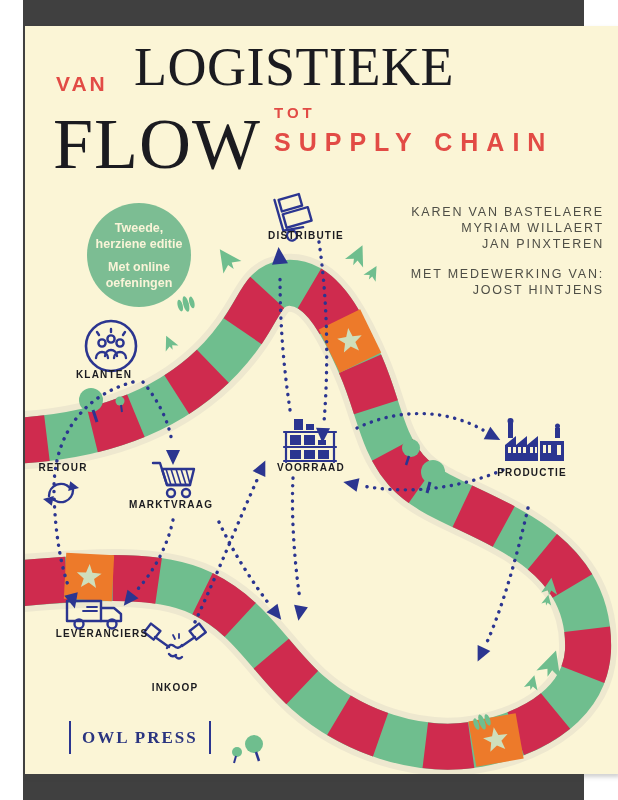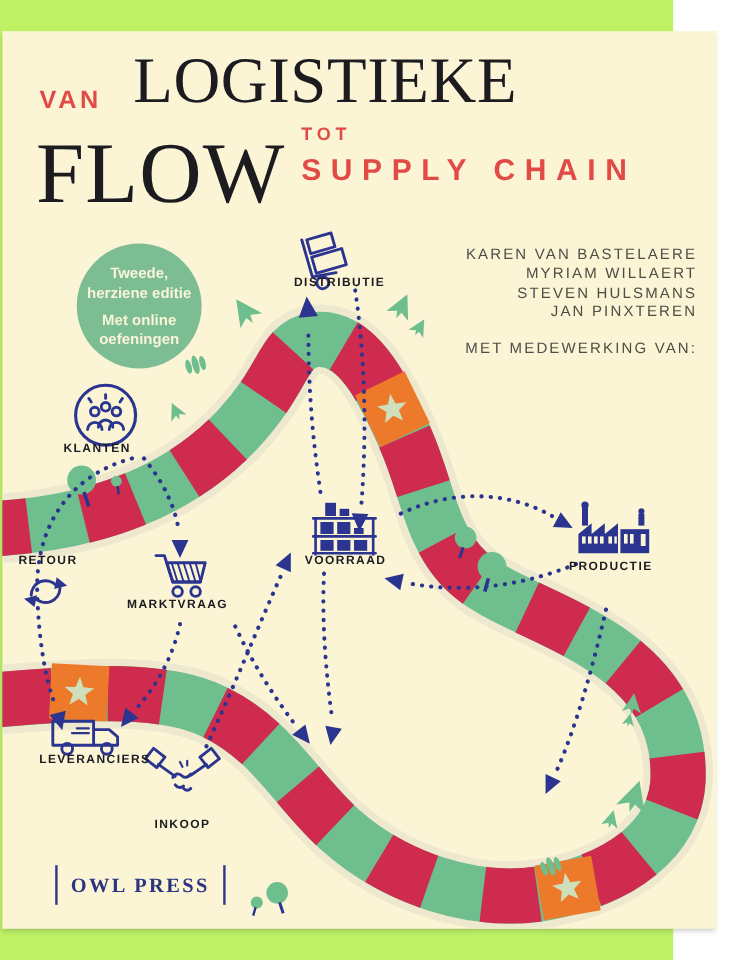--- a/index.html
+++ b/index.html
@@ -1,17 +1,17 @@
 <!DOCTYPE html>
 <html style="--cover-cream: #fbf5d6; --brand-navy: #2b3590; --tile-red: #cf2b4e; --tile-green: #6fbe8e; --road-edge: #eee8cf; --star-orange: #ed7a2a; --star-fill: #cfdfbc; --title-red: #e24b45; --title-ink: #1b1b20; --author-gray: #4e4e46; --badge-green: #7cbd93; --badge-cream: #faf4d8;"><head>
 <meta charset="utf-8">
 <style>
   html,body{margin:0;padding:0;background:#ffffff;width:618px;height:800px;overflow:hidden;
     font-family:"Liberation Sans",sans-serif;}
-  .page{position:relative;width:561px;height:800px;background:#bef264;}
+  .page{position:relative;width:561px;height:800px;background:#404040;margin-left:23px;}
   .cover{position:absolute;left:2px;top:26px;width:595px;height:748px;overflow:hidden;
     background:var(--cover-cream,#fbf5d6);box-shadow:0 3px 4px rgba(70,70,70,.25);}
   .canvas{position:absolute;left:-2px;top:-26px;width:618px;height:800px;}
   .board{position:absolute;left:0;top:0;}
   
   .t-van{position:absolute;left:33px;top:72px;font-size:21px;font-weight:700;
     letter-spacing:3px;color:var(--title-red,#e24b45);}
   .t-main1{position:absolute;left:111px;top:40px;font-family:"Liberation Serif",serif;
     font-size:54px;line-height:1;color:var(--title-ink,#1b1b20);letter-spacing:0.5px;}
   .t-main2{position:absolute;left:30px;top:108px;font-family:"Liberation Serif",serif;
@@ -256,24 +256,24 @@
         <div>Tweede,</div>
         <div>herziene editie</div>
         <div class="gap"></div>
         <div>Met online</div>
         <div>oefeningen</div>
       </div>
 
       <div class="authors">
         <div>KAREN VAN BASTELAERE</div>
         <div>MYRIAM WILLAERT</div>
-        <div>STEVEN HULSMANS</div>
         <div>JAN PINXTEREN</div>
         <div class="spacer"></div>
         <div>MET MEDEWERKING VAN:</div>
+        <div>JOOST HINTJENS</div>
       </div>
 
       <div class="label" style="left:283px;top:230px">DISTRIBUTIE</div>
       <div class="label" style="left:81px;top:369px">KLANTEN</div>
       <div class="label" style="left:40px;top:462px">RETOUR</div>
       <div class="label" style="left:148px;top:499px">MARKTVRAAG</div>
       <div class="label" style="left:288px;top:462px">VOORRAAD</div>
       <div class="label" style="left:509px;top:467px">PRODUCTIE</div>
       <div class="label" style="left:79px;top:628px">LEVERANCIERS</div>
       <div class="label" style="left:152px;top:682px">INKOOP</div>

